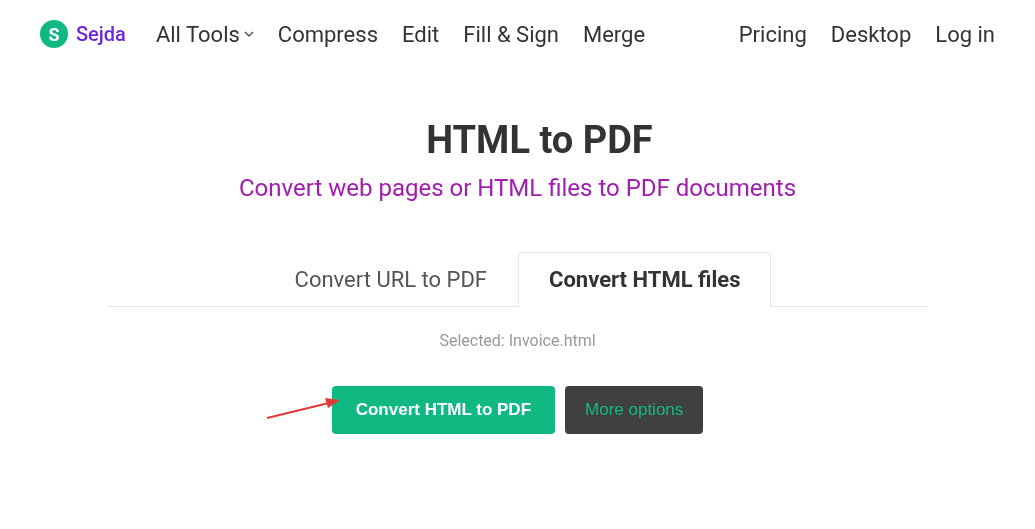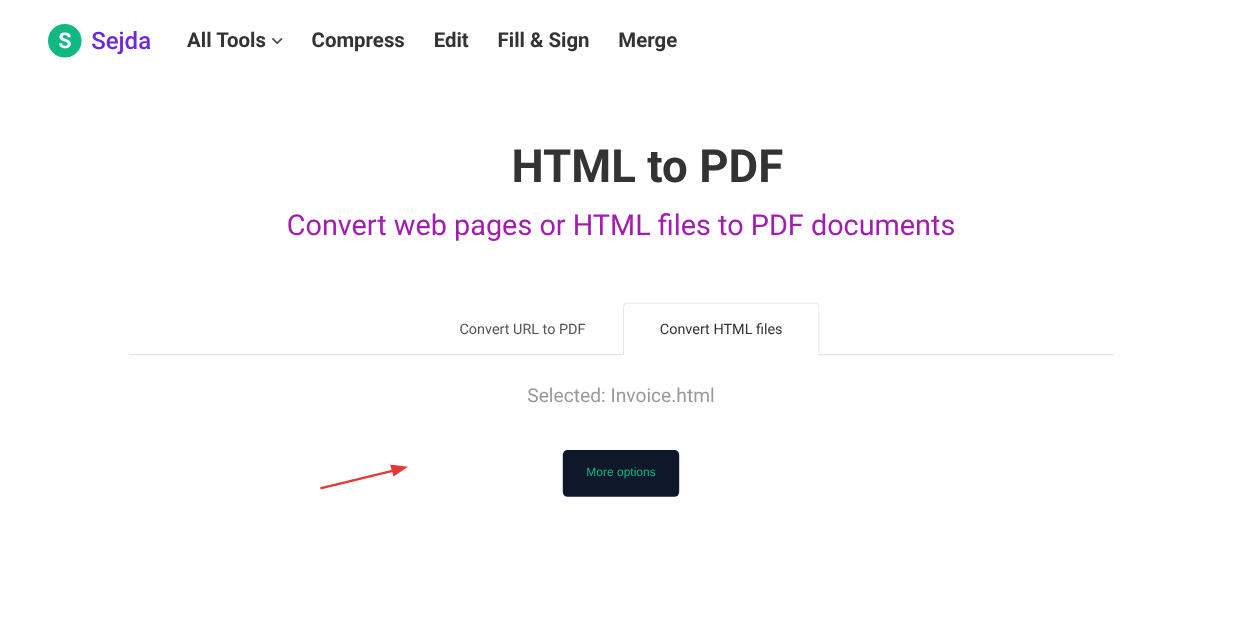--- a/index.html
+++ b/index.html
@@ -48,26 +48,25 @@
       font-size: 20px;
       font-weight: 500;
     }
     .nav {
       display: flex;
       gap: 24px;
       align-items: center;
     }
     .nav-item {
       color: #333;
-      font-size: 17px;
+      font-size: 22px;
       cursor: pointer;
       display: flex;
       align-items: center;
       gap: 4px;
-      font-weight: bold;
     }
     .header-right {
       display: flex;
       gap: 24px;
       align-items: center;
     }
     .chevron {
       width: 10px;
       height: 6px;
     }
@@ -90,29 +89,29 @@
     }
     .tabs {
       display: flex;
       justify-content: center;
       border-bottom: 1px solid #e5e5e5;
       width: 820px;
       margin: 0 auto 24px;
     }
     .tab {
       padding: 14px 30px;
-      font-size: 12px;
+      font-size: 22px;
       color: #555;
       cursor: pointer;
       border: 1px solid transparent;
       border-bottom: none;
       background: #fff;
     }
     .tab.active {
-      font-weight: 400;
+      font-weight: 700;
       color: #333;
       border-color: #e5e5e5;
       border-radius: 4px 4px 0 0;
       margin-bottom: -1px;
       background: #fff;
     }
     .selected-file {
       color: #999;
       font-size: 16px;
       margin-bottom: 36px;
@@ -129,25 +128,25 @@
       background: #0fb981;
       color: white;
       border: none;
       padding: 14px 24px;
       font-size: 17px;
       font-weight: 700;
       border-radius: 4px;
       cursor: pointer;
     }
     .more-options {
-      background: #0f172a;
+      background: #404040;
       color: #0fb981;
       border: none;
       padding: 14px 20px;
-      font-size: 10px;
+      font-size: 17px;
       border-radius: 4px;
       cursor: pointer;
     }
     .arrow-annotation {
       position: absolute;
       left: 265px;
       top: 12px;
       pointer-events: none;
     }
     .footnote {
@@ -171,34 +170,40 @@
         <svg class="chevron" viewBox="0 0 10 6">
             <path d="M1 1 L5 5 L9 1" stroke="#555" stroke-width="1.5" fill="none"></path>
           </svg>
       </div>
       <div class="nav-item">Compress</div>
       <div class="nav-item">Edit</div>
       <div class="nav-item">Fill &amp; Sign</div>
       <div class="nav-item">Merge</div>
     </div>
   </div>
+  <div class="header-right">
+    <div class="nav-item">Pricing</div>
+    <div class="nav-item">Desktop</div>
+    <div class="nav-item">Log in</div>
+  </div>
 </div>
 
 <div class="main">
   <h1 class="title">HTML to PDF</h1>
   <p class="subtitle">Convert web pages or HTML files to PDF documents</p>
 
   <div class="tabs">
     <div class="tab">Convert URL to PDF</div>
     <div class="tab active">Convert HTML files</div>
   </div>
 
   <p class="selected-file">Selected: Invoice.html</p>
 
   <div class="actions">
     <svg class="arrow-annotation" width="75" height="22" viewBox="0 0 75 22">
       <line x1="2" y1="20" x2="68" y2="4" stroke="#e53935" stroke-width="2"></line>
       <polygon points="75,2 60,0 63,10" fill="#e53935"></polygon>
     </svg>
+    <button class="convert-btn">Convert HTML to PDF</button>
     <button class="more-options">More options</button>
   </div>
 
 </div>
 
 </body></html>

